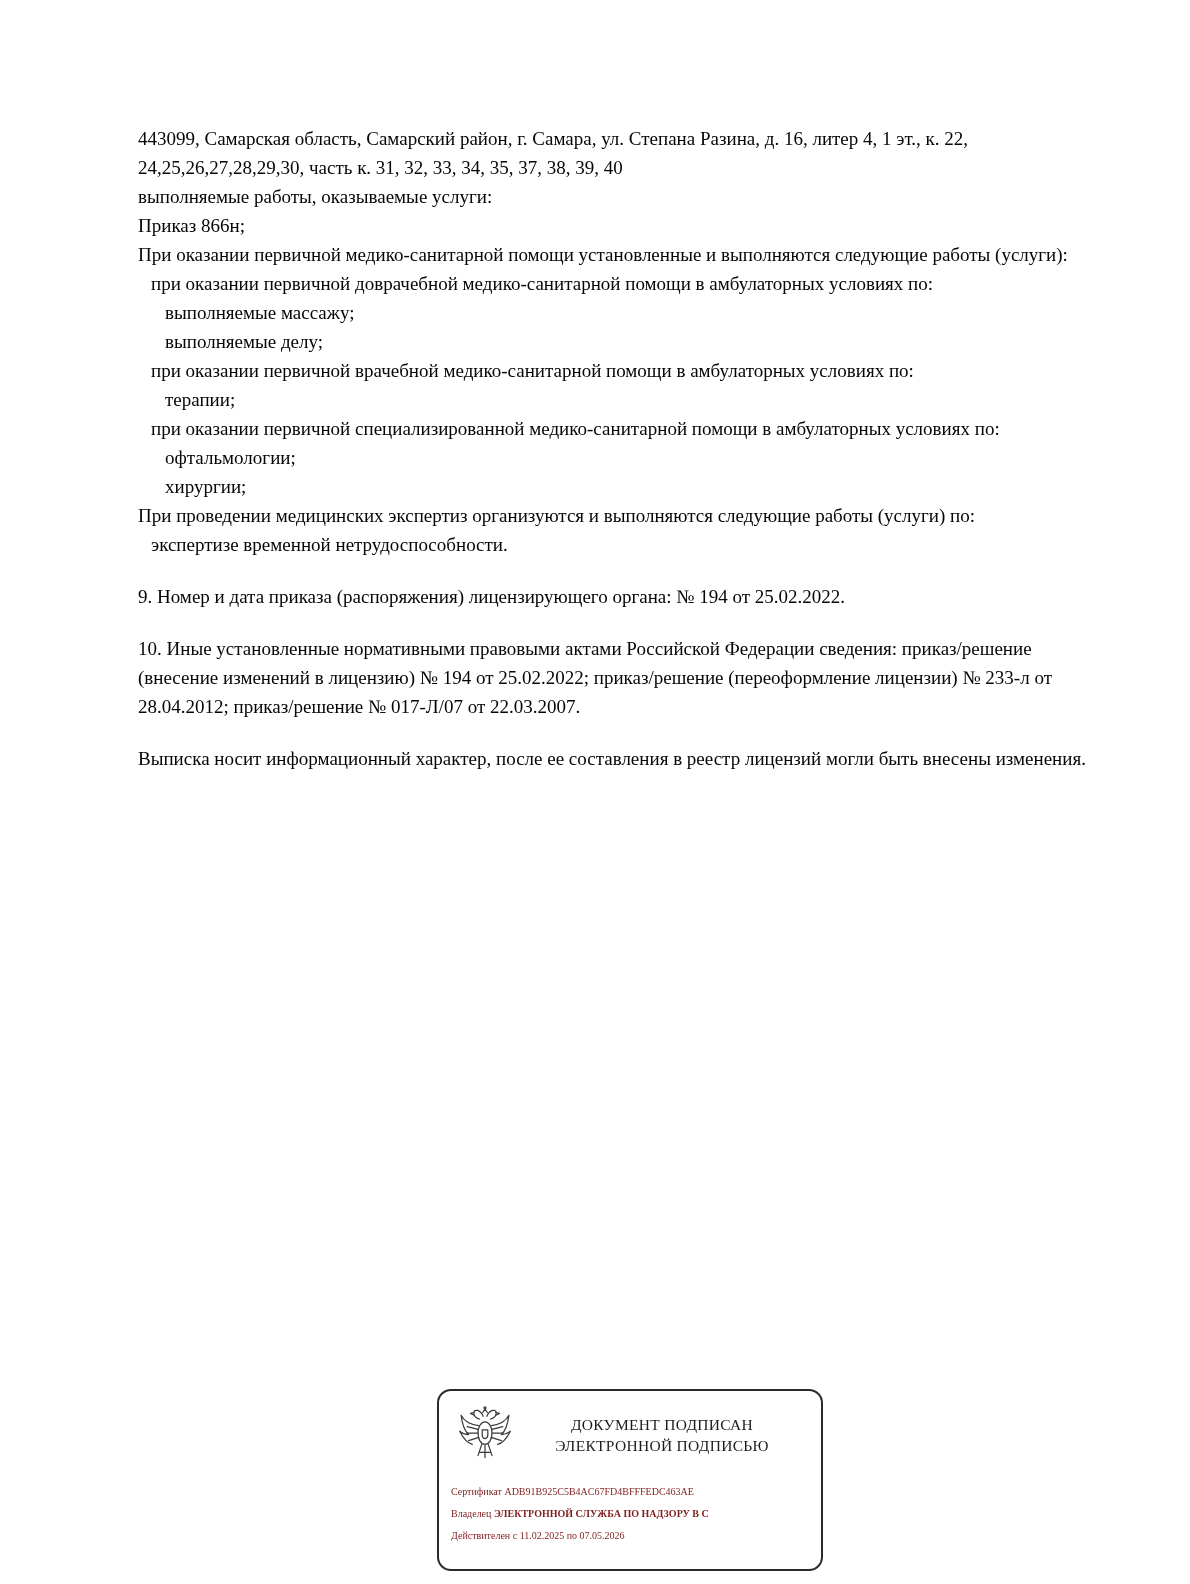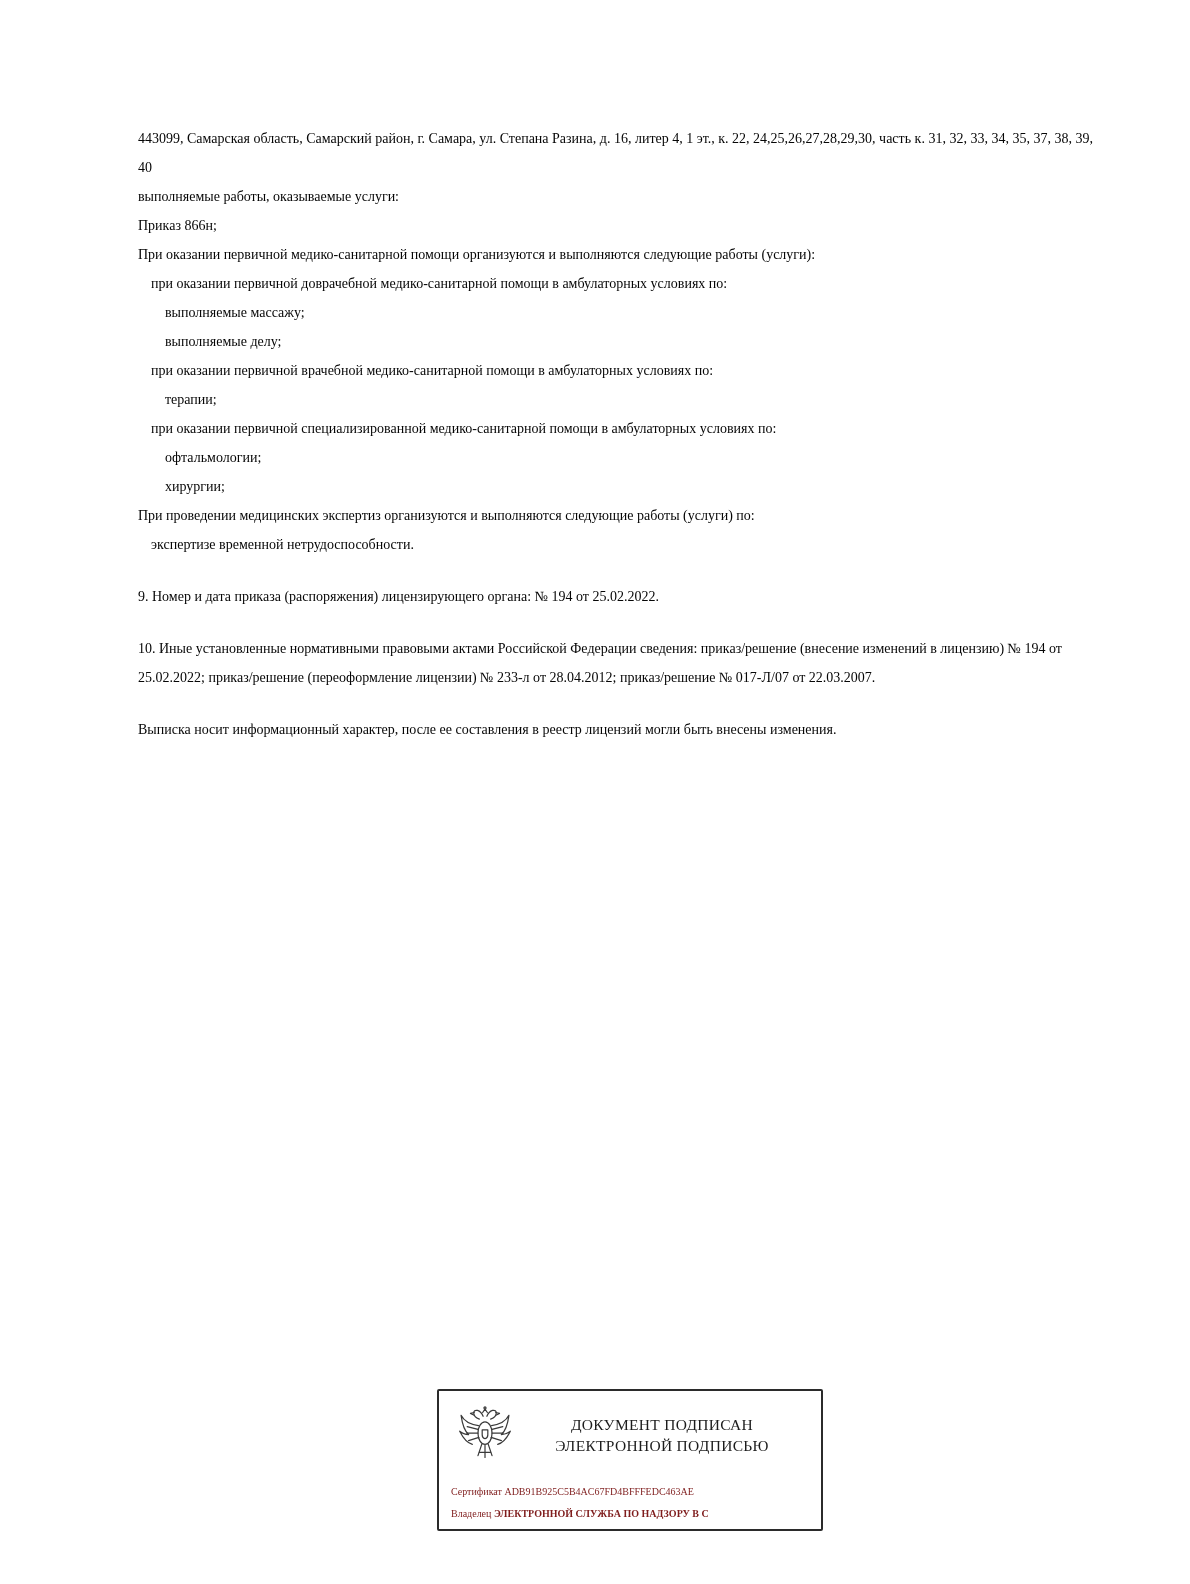--- a/index.html
+++ b/index.html
@@ -11,36 +11,36 @@
     background: #ffffff;
     overflow: hidden;
     font-family: "Liberation Serif", "DejaVu Serif", serif;
     color: #060606;
   }
   .doc-body {
     position: absolute;
     left: 138px;
     top: 124px;
     width: 968px;
-    font-size: 14px;
+    font-size: 19px;
     line-height: 29px;
   }
   .doc-body p { margin: 0; }
   .doc-body p.indent1 { text-indent: 13px; }
   .doc-body p.indent2 { text-indent: 27px; }
   .doc-body p.gap { margin-top: 23px; }
 
   .stamp {
     position: absolute;
     left: 437px;
     top: 1389px;
     width: 386px;
-    height: 142px;
+    height: 182px;
     border: 2px solid #2b2b2b;
-    border-radius: 2px;
+    border-radius: 14px;
     background: #ffffff;
     overflow: hidden;
   }
   .stamp-top {
     display: flex;
     align-items: center;
     padding: 10px 10px 6px 10px;
     height: 84px;
   }
   .stamp-emblem {
@@ -74,21 +74,21 @@
 </head>
 <body>
 
 <div class="page">
 
   <div class="doc-body">
 
   <p>443099, Самарская область, Самарский район, г. Самара, ул. Степана Разина, д. 16, литер 4, 1 эт., к. 22, 24,25,26,27,28,29,30, часть к. 31, 32, 33, 34, 35, 37, 38, 39, 40</p>
       <p>выполняемые работы, оказываемые услуги:</p>
       <p>Приказ 866н;</p>
-      <p>При оказании первичной медико-санитарной помощи организуются и выполняются следующие работы (услуги):</p>
+      <p>При оказании первичной медико-санитарной помощи установленные и выполняются следующие работы (услуги):</p>
       <p class="indent1">при оказании первичной доврачебной медико-санитарной помощи в амбулаторных условиях по:</p>
       <p class="indent2">выполняемые массажу;</p>
       <p class="indent2">выполняемые делу;</p>
       <p class="indent1">при оказании первичной врачебной медико-санитарной помощи в амбулаторных условиях по:</p>
       <p class="indent2">терапии;</p>
       <p class="indent1">при оказании первичной специализированной медико-санитарной помощи в амбулаторных условиях по:</p>
       <p class="indent2">офтальмологии;</p>
       <p class="indent2">хирургии;</p>
       <p>При проведении медицинских экспертиз организуются и выполняются следующие работы (услуги) по:</p>
       <p class="indent1">экспертизе временной нетрудоспособности.</p>

